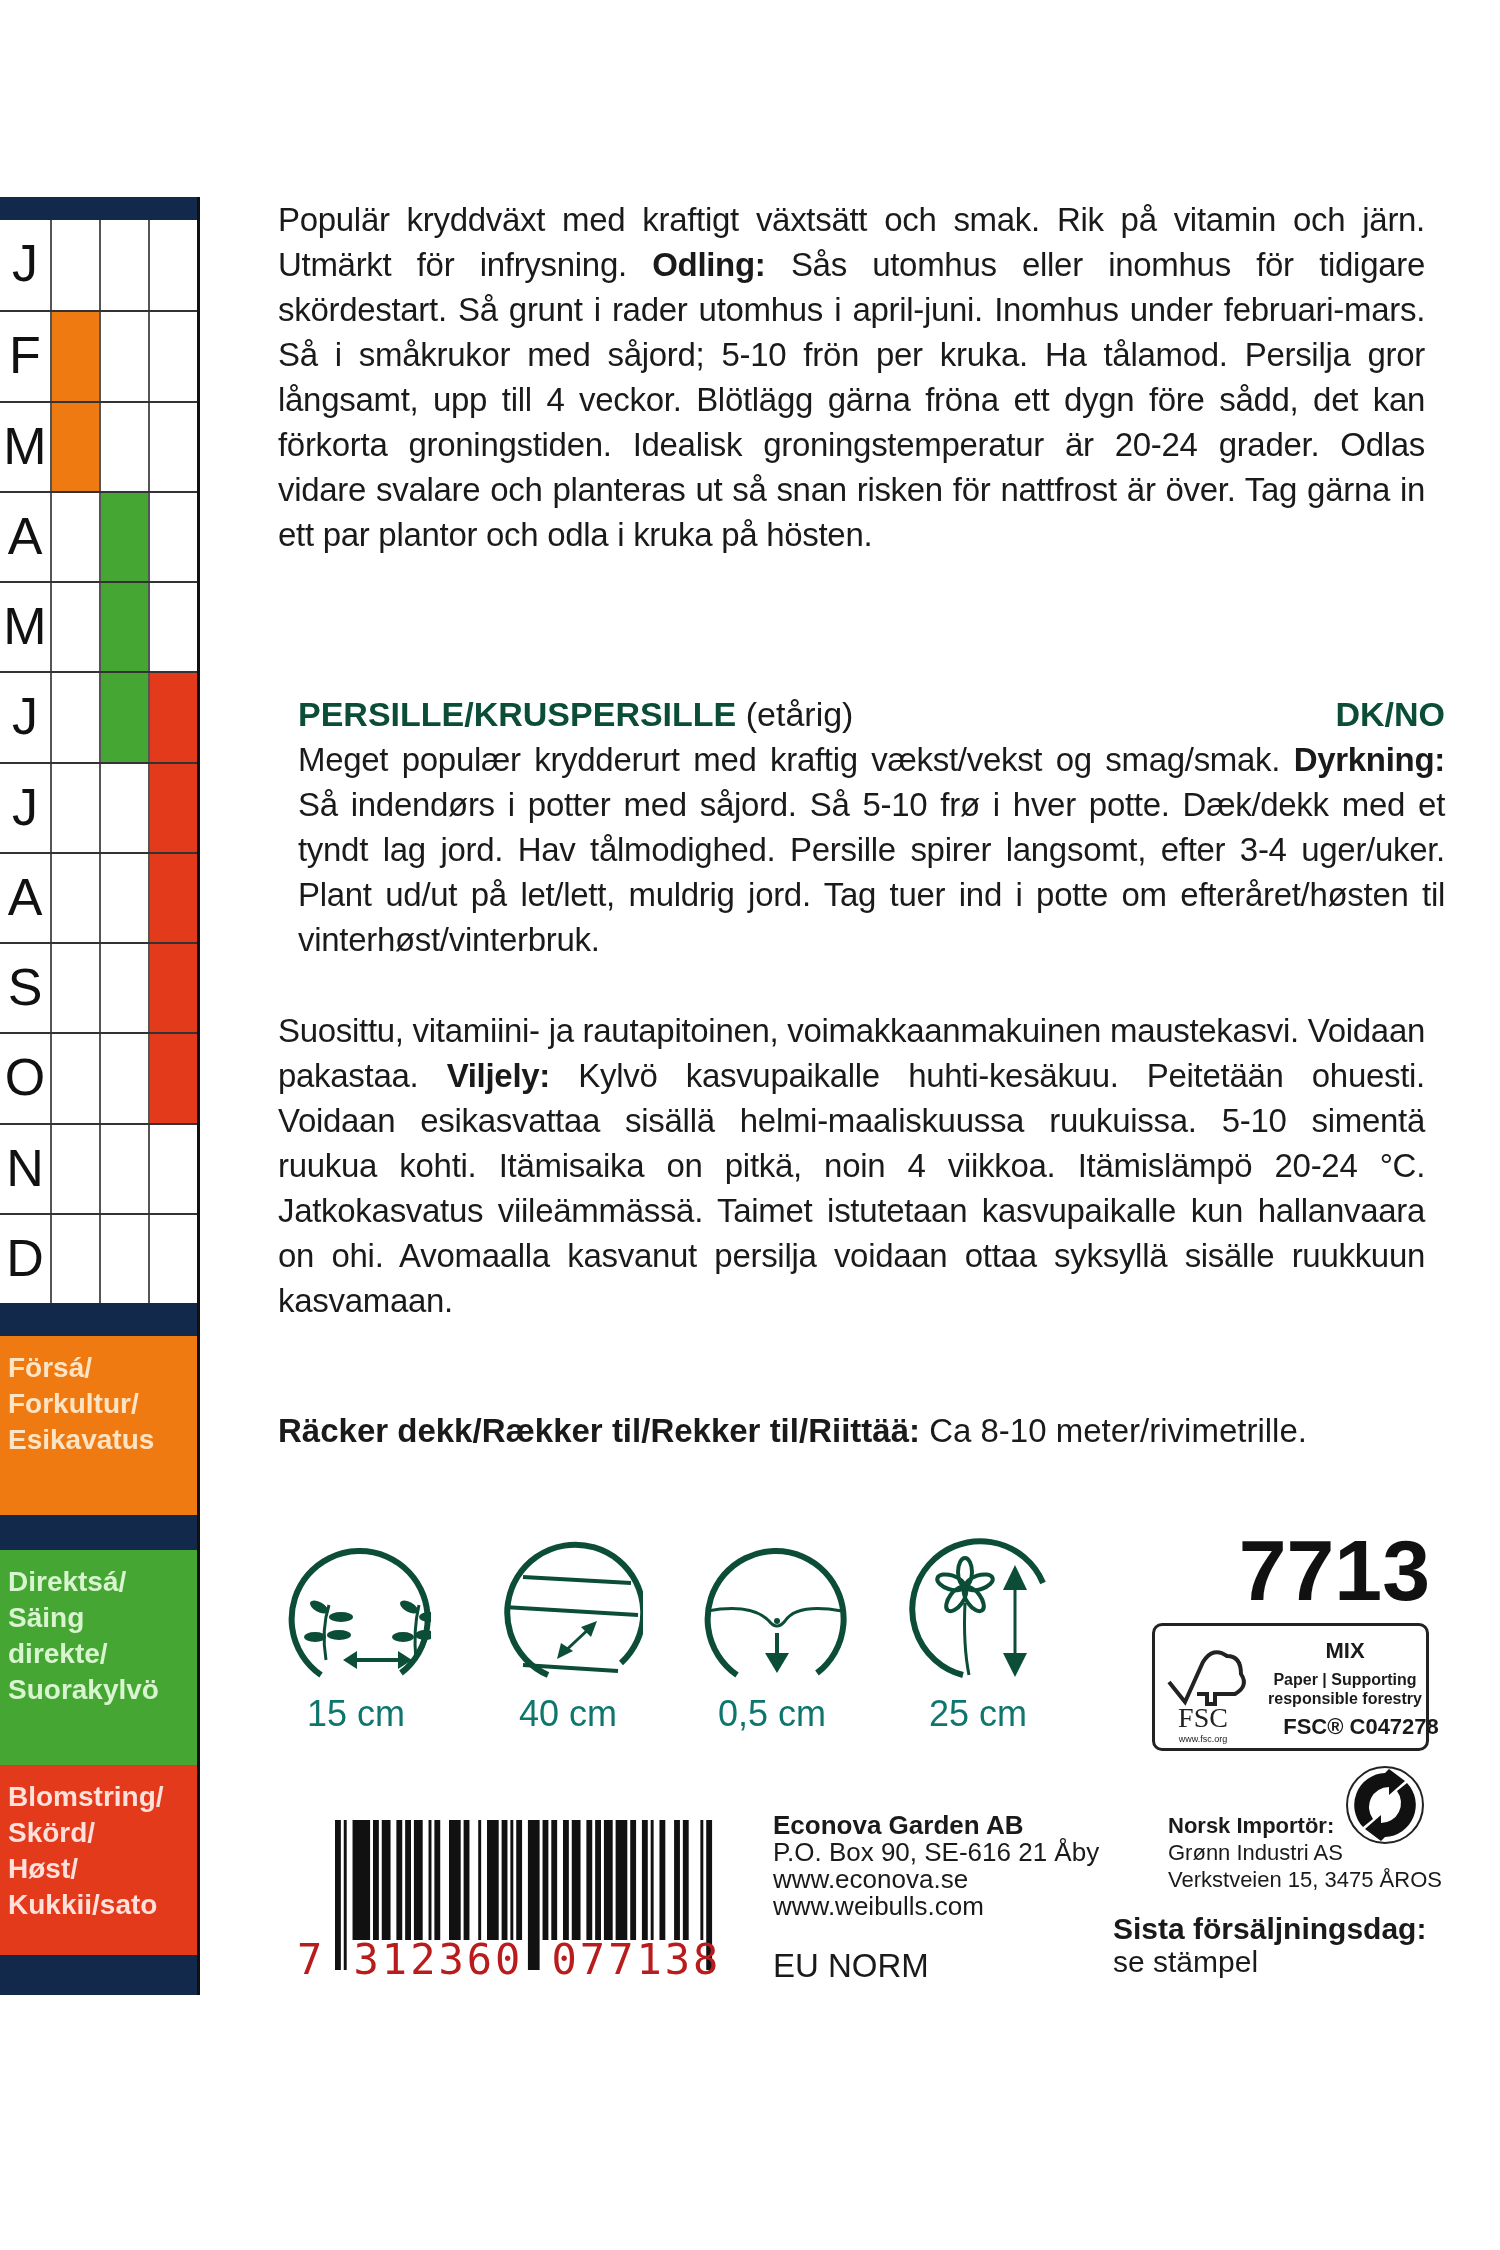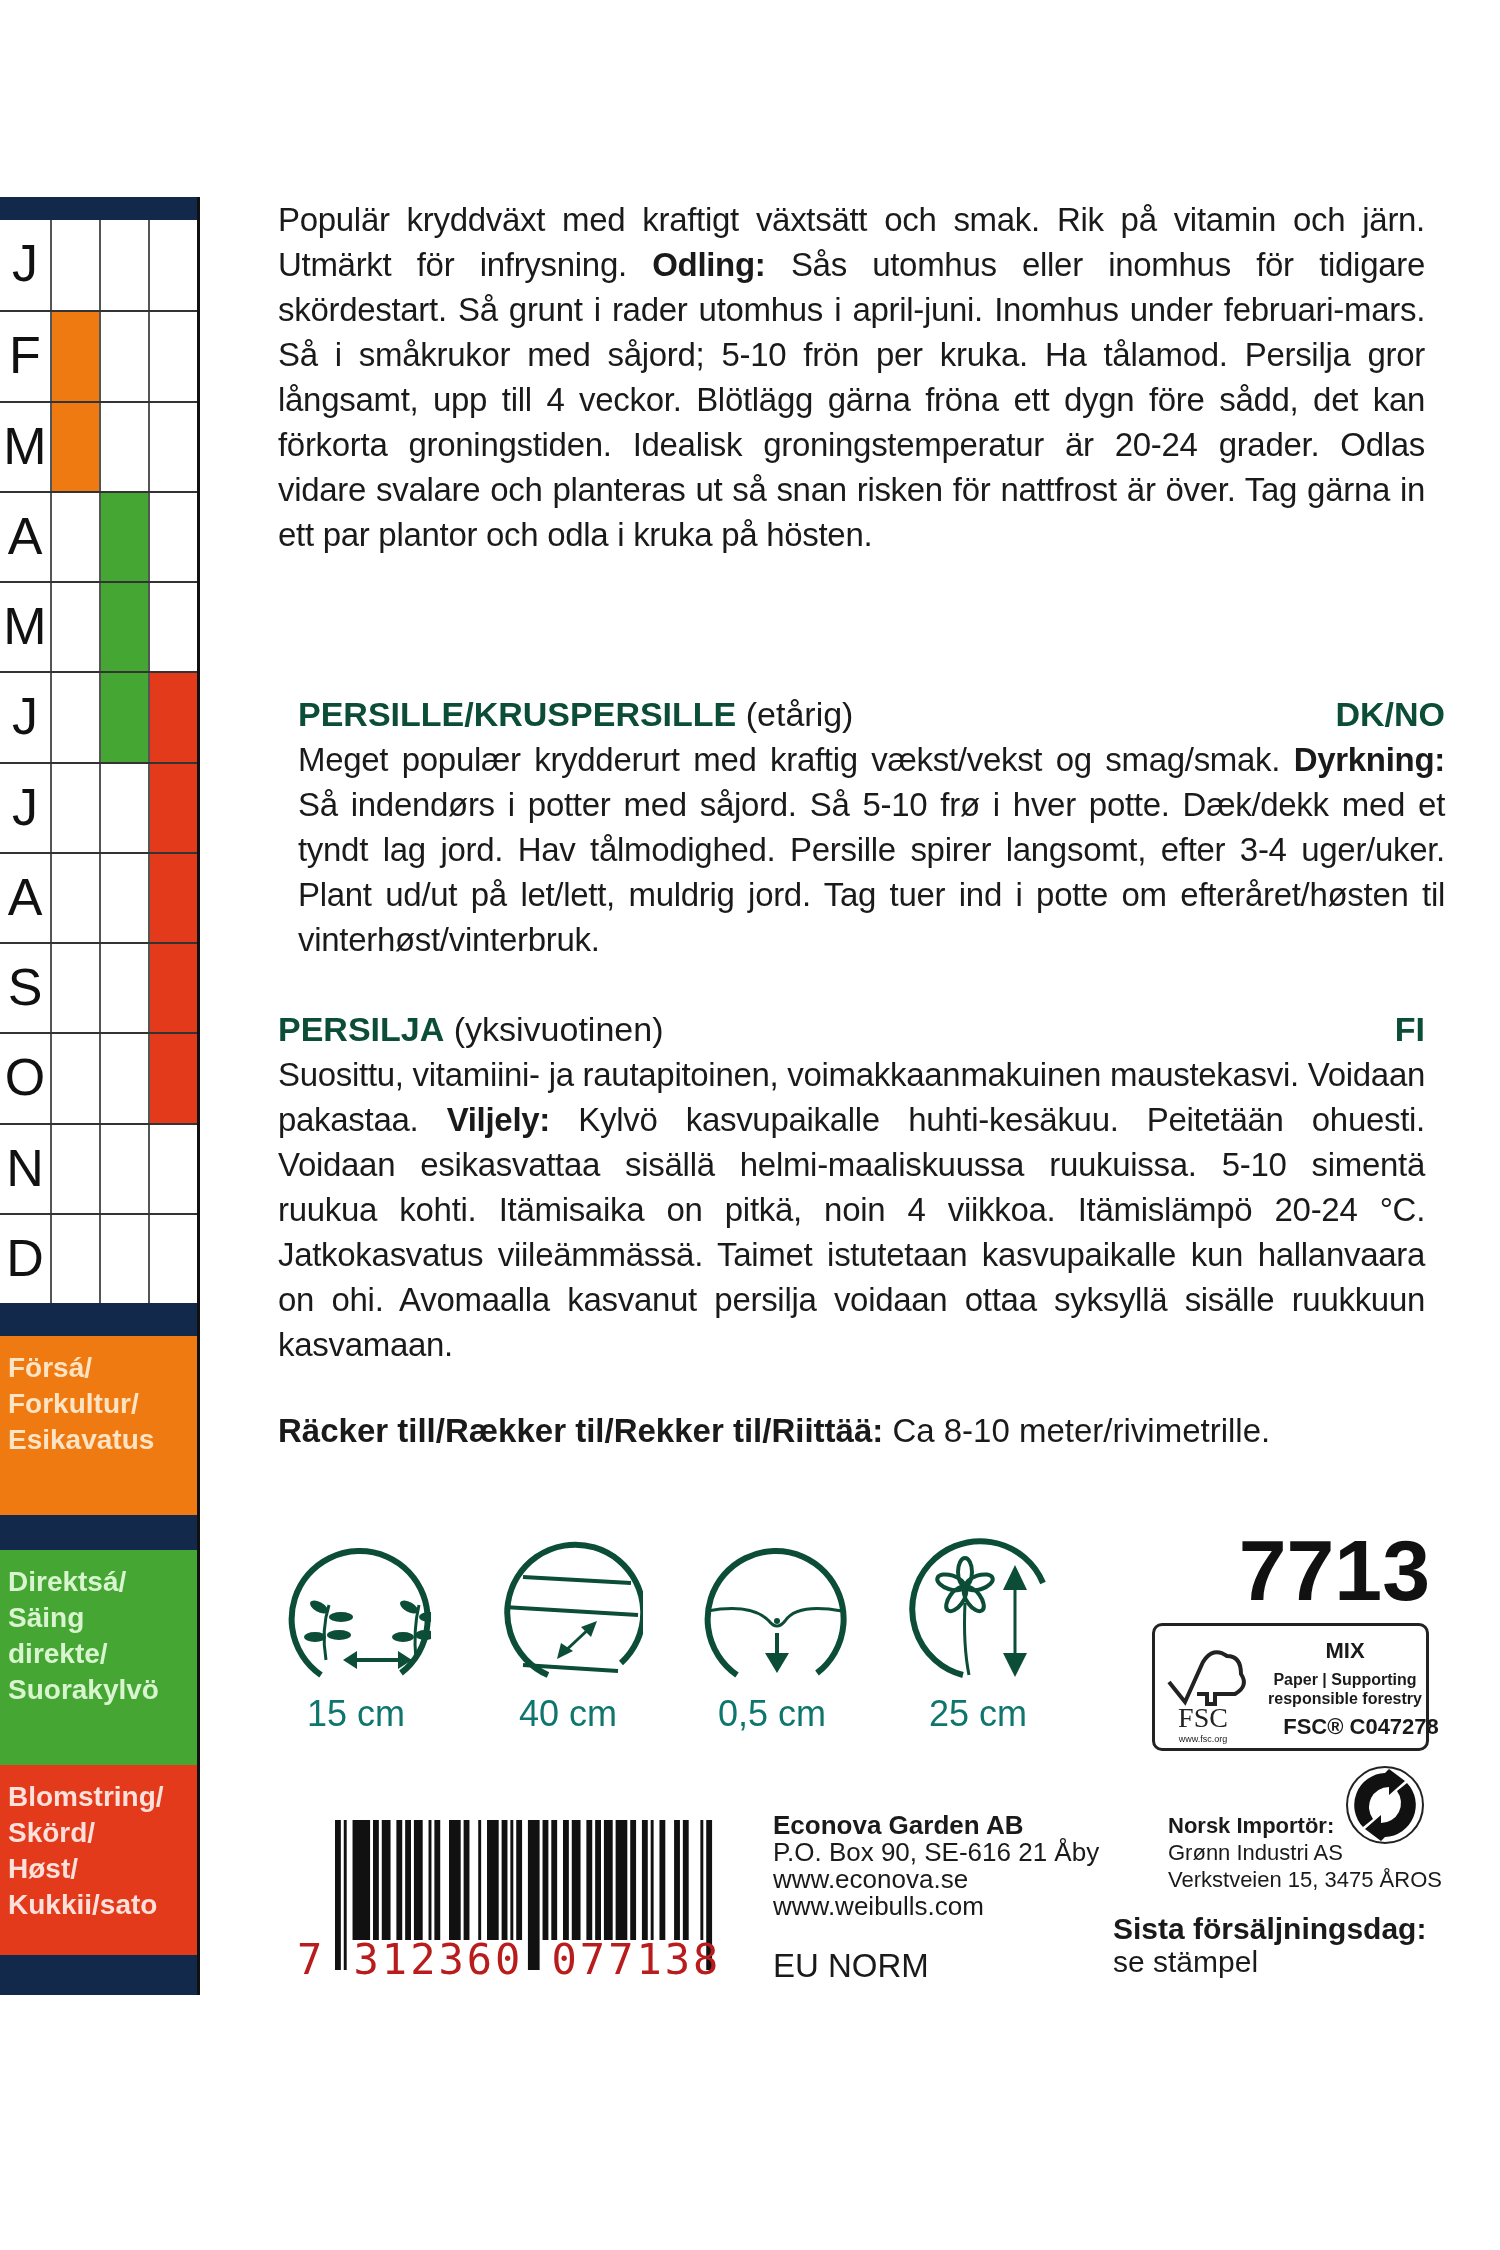--- a/index.html
+++ b/index.html
@@ -154,28 +154,24 @@
 
 <div class="section" style="top:693px;margin-left:20px;">
   <div class="sec-head">
     <span><span class="sec-title">PERSILLE/KRUSPERSILLE</span> <span class="sec-sub">(etårig)</span></span>
     <span class="sec-lang">DK/NO</span>
   </div>
   <div class="sec-body"><span>Meget populær krydderurt med kraftig vækst/vekst og smag/smak. </span><b>Dyrkning:</b><span> Så indendørs i potter med såjord. Så 5-10 frø i hver potte. Dæk/dekk med et tyndt lag jord. Hav tålmodighed. Persille spirer langsomt, efter 3-4 uger/uker. Plant ud/ut på let/lett, muldrig jord. Tag tuer ind i potte om efteråret/høsten til vinterhøst/vinterbruk.</span></div>
 </div>
 
 <div class="section" style="top:1008px;">
-  <div class="sec-head">
-    <span><span class="sec-title">PERSILJA</span> <span class="sec-sub">(yksivuotinen)</span></span>
-    <span class="sec-lang">FI</span>
-  </div>
   <div class="sec-body"><span>Suosittu, vitamiini- ja rautapitoinen, voimakkaanmakuinen maustekasvi. Voidaan pakastaa. </span><b>Viljely:</b><span> Kylvö kasvupaikalle huhti-kesäkuu. Peitetään ohuesti. Voidaan esikasvattaa sisällä helmi-maaliskuussa ruukuissa. 5-10 simentä ruukua kohti. Itämisaika on pitkä, noin 4 viikkoa. Itämislämpö 20-24 °C. Jatkokasvatus viileämmässä. Taimet istutetaan kasvupaikalle kun hallanvaara on ohi. Avomaalla kasvanut persilja voidaan ottaa syksyllä sisälle ruukkuun kasvamaan.</span></div>
 </div>
 
-<div class="coverage"><b>Räcker till/Rækker til/Rekker til/Riittää:</b><span> Ca 8-10 meter/rivimetrille.</span></div>
+<div class="coverage"><b>Räcker dekk/Rækker til/Rekker til/Riittää:</b><span> Ca 8-10 meter/rivimetrille.</span></div>
 
 <div class="icon-wrap" style="left:276px;">
   <svg width="150" height="150" viewBox="0 0 150 150">
     <path d="M40 140 A68 68 0 1 1 120 138" fill="none" stroke="#0b4d36" stroke-width="6"></path>
     <path d="M45 125 Q40 95 48 70" fill="none" stroke="#0b4d36" stroke-width="3"></path>
     <ellipse cx="38" cy="72" rx="10" ry="5" fill="#0b4d36" transform="rotate(30 38 72)"></ellipse>
     <ellipse cx="60" cy="82" rx="12" ry="5" fill="#0b4d36"></ellipse>
     <ellipse cx="34" cy="102" rx="11" ry="5" fill="#0b4d36"></ellipse>
     <ellipse cx="58" cy="100" rx="12" ry="5" fill="#0b4d36"></ellipse>
     <path d="M135 125 Q132 95 138 70" fill="none" stroke="#0b4d36" stroke-width="3"></path>

